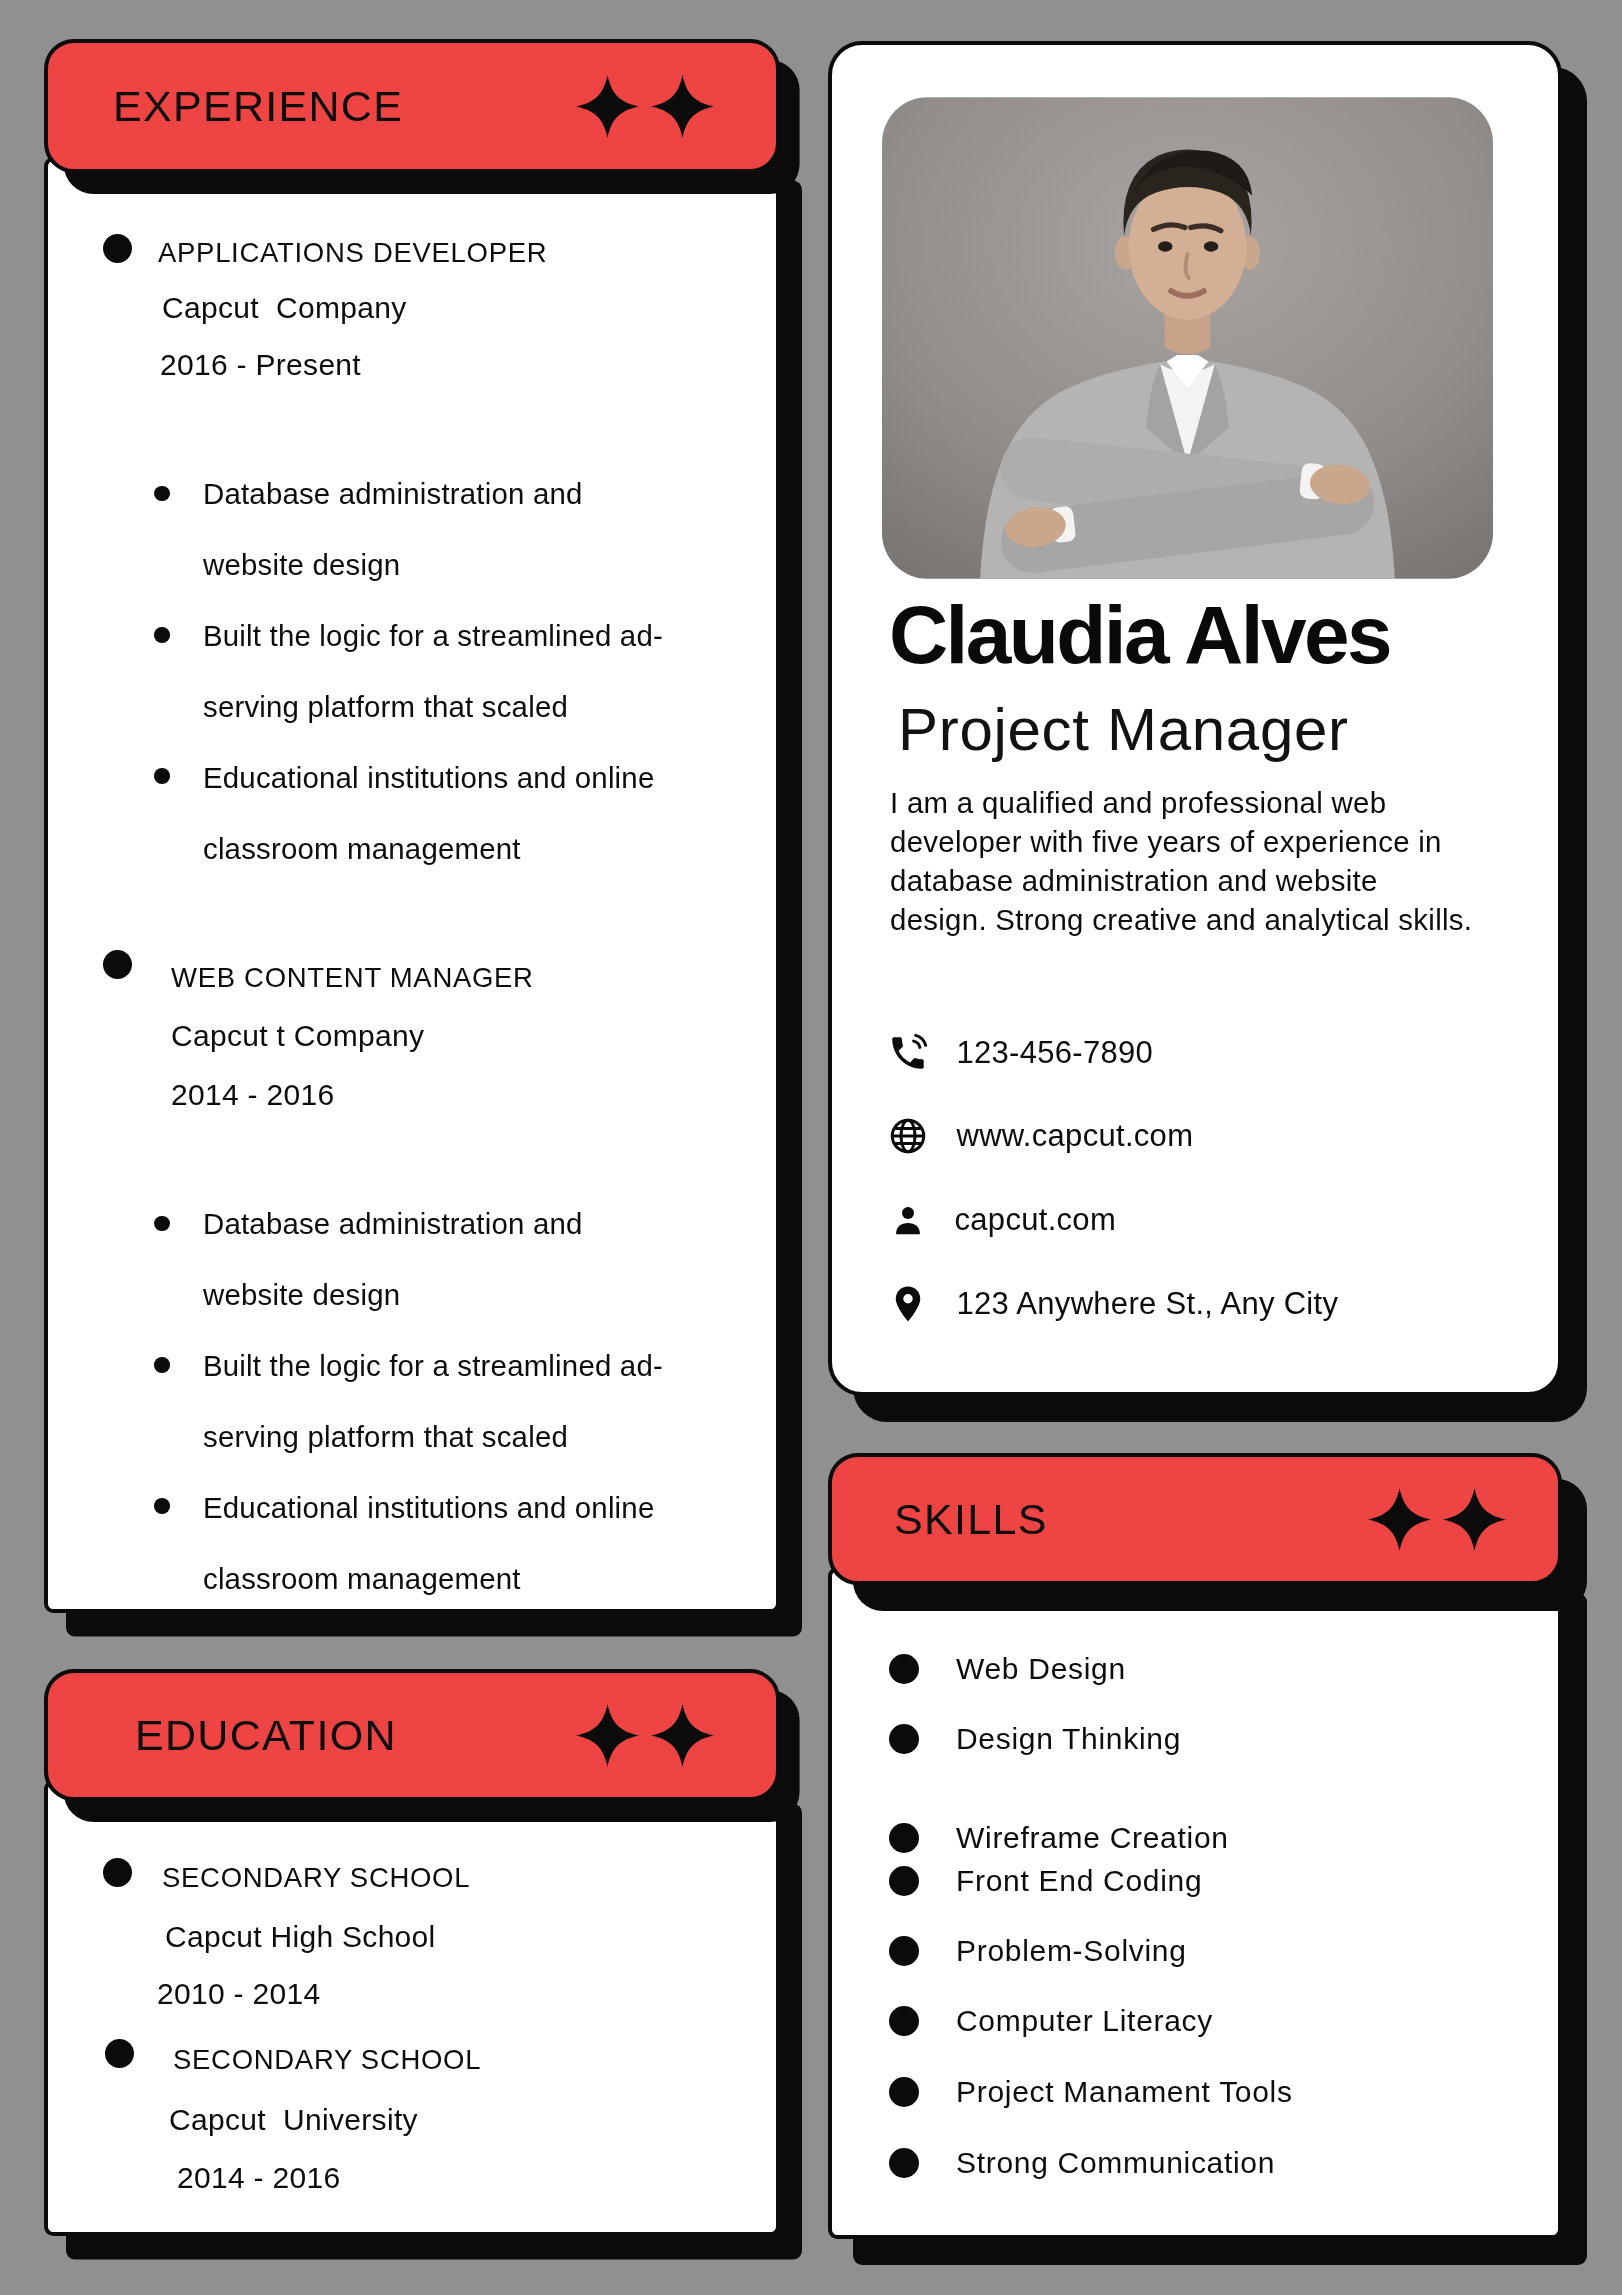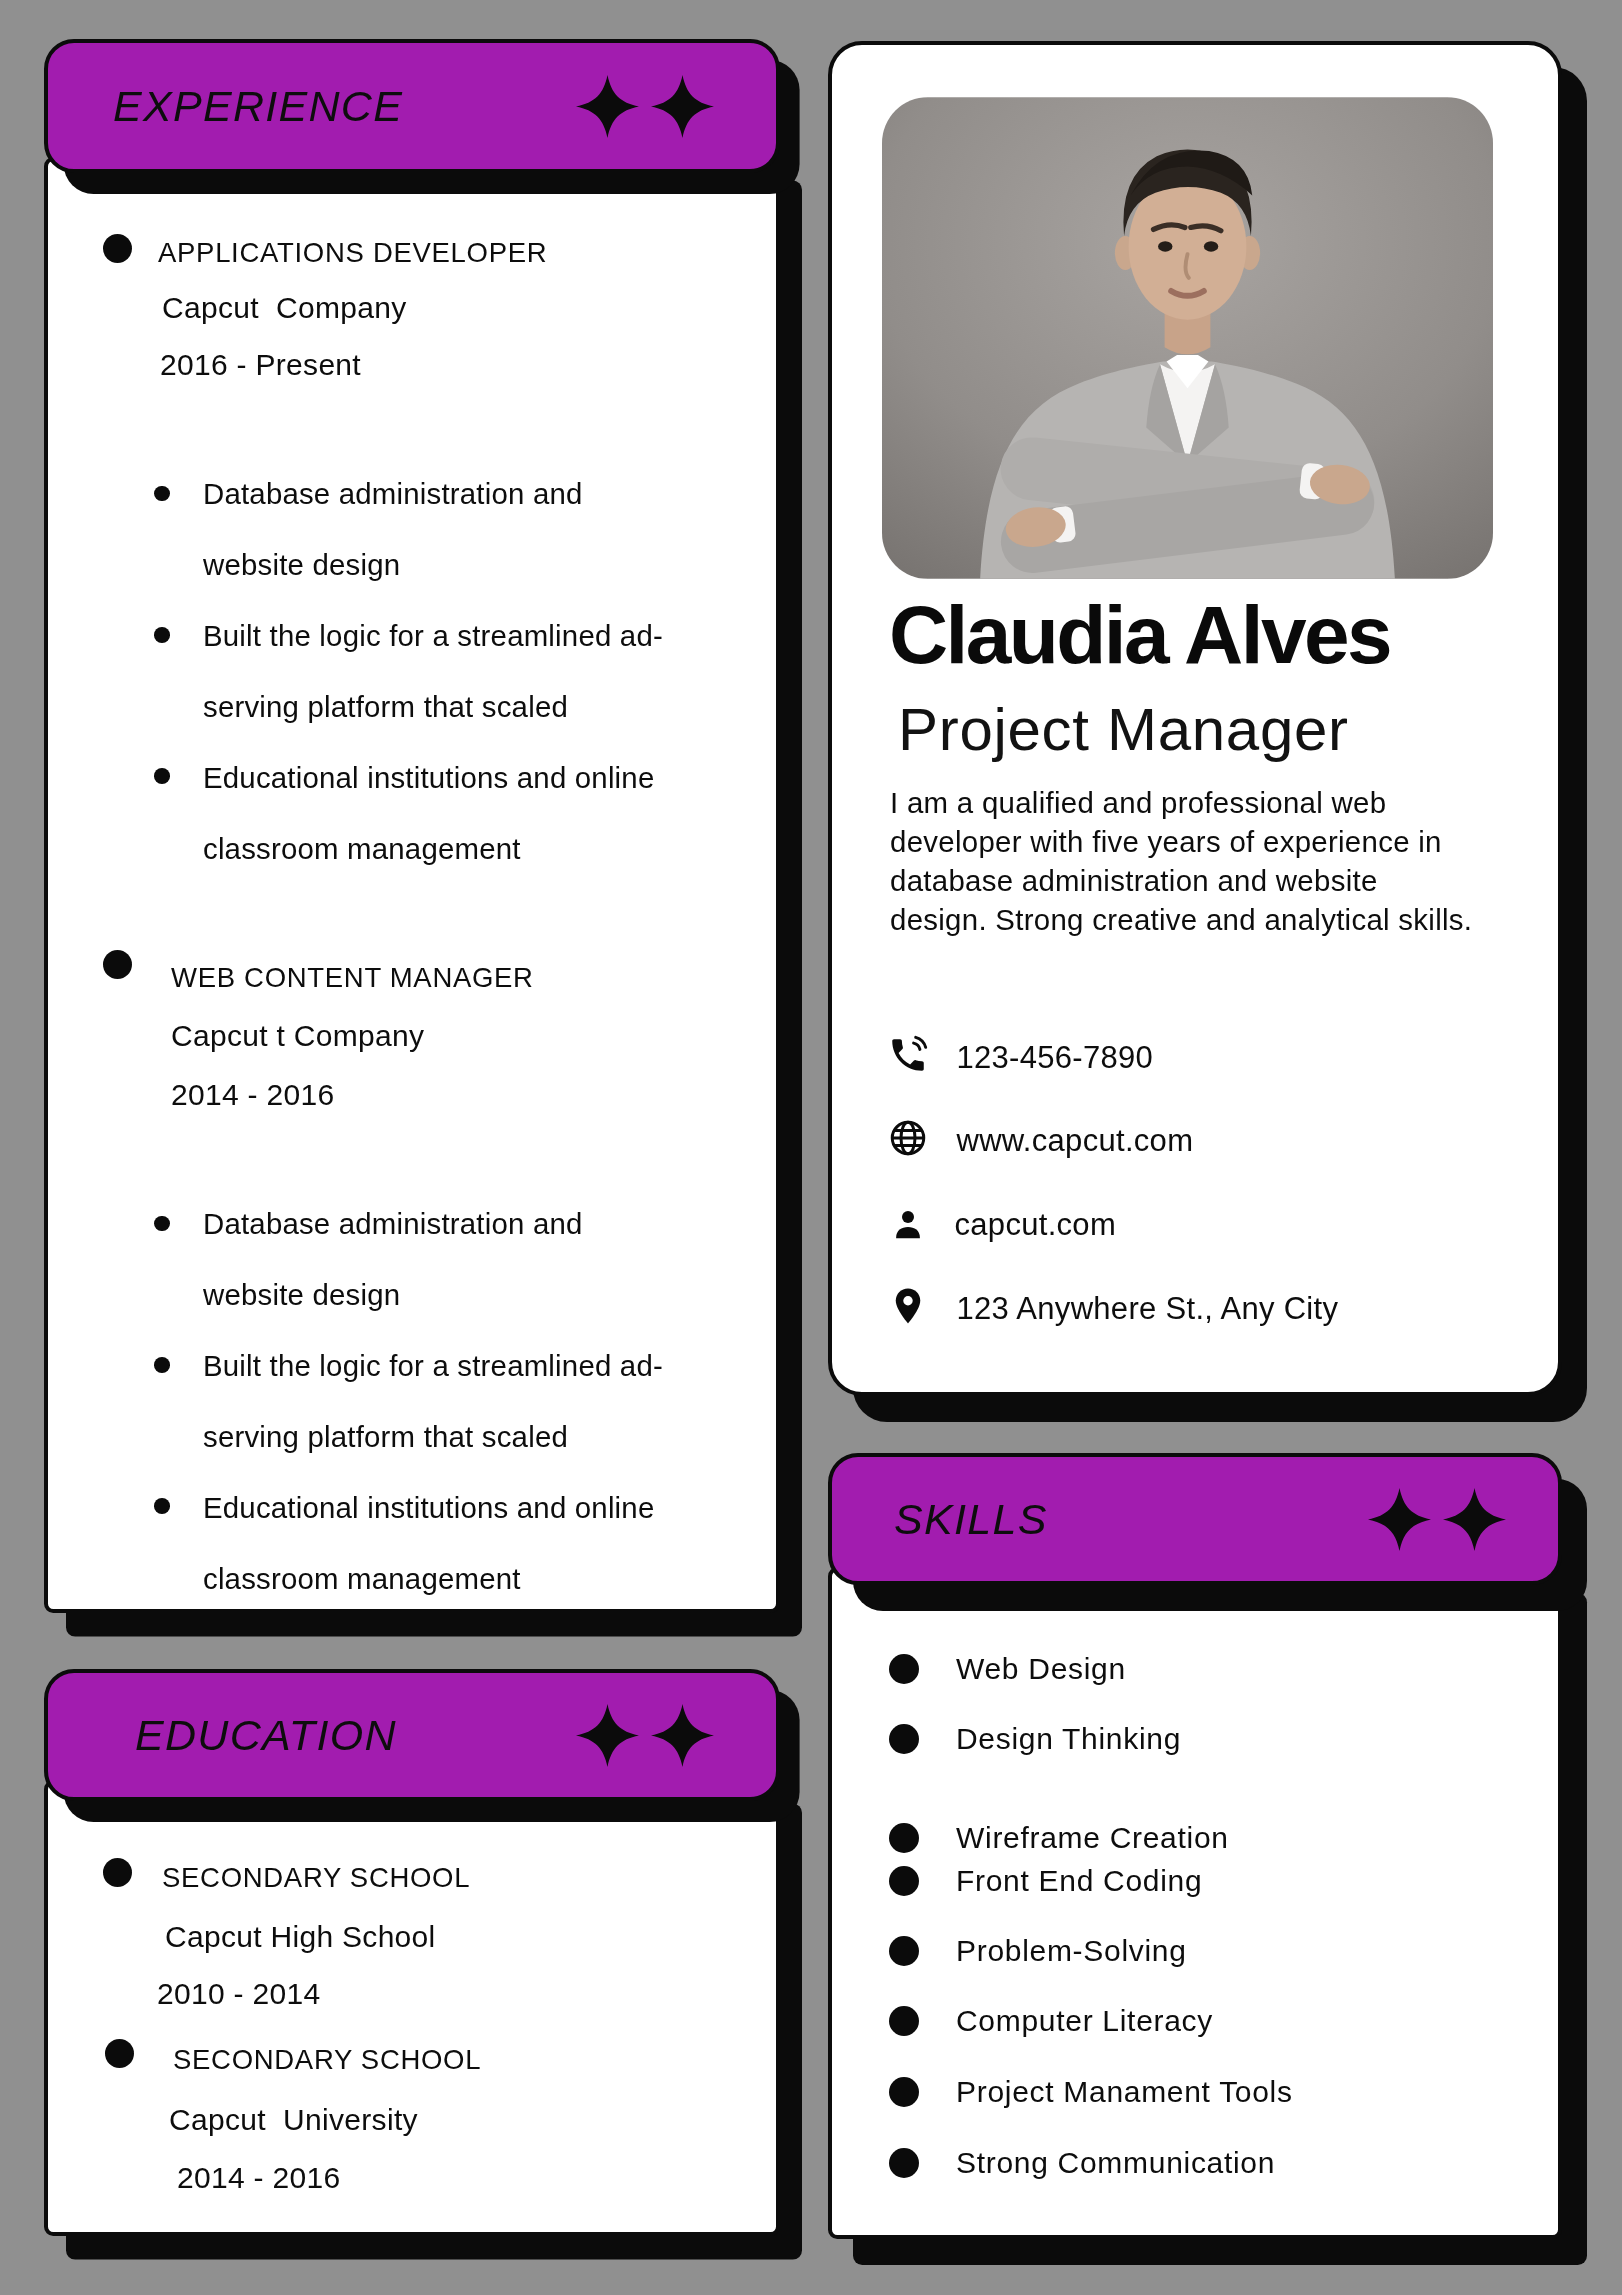--- a/index.html
+++ b/index.html
@@ -3,22 +3,22 @@
 <meta charset="utf-8">
 <style>
   html,body{margin:0;padding:0;background:#6e6e6e;}
   .page{
     position:relative;width:1623px;height:2295px;overflow:hidden;
     background:#909090;color:#0d0d0d;
     font-family:"Liberation Sans", sans-serif;
   }
   .abs{position:absolute;white-space:pre;}
   .hdr{
-    position:absolute;background:#a21caf;border:4.6px solid #0b0b0b;border-radius:30px;
-    box-shadow:19.6px 21px 0 #0b0b0b;z-index:3;display:flex;align-items:center;font-style:italic;
+    position:absolute;background:#ef4444;border:4.6px solid #0b0b0b;border-radius:30px;
+    box-shadow:19.6px 21px 0 #0b0b0b;z-index:3;display:flex;align-items:center;
   }
   .hdr-title{font-size:43px;font-weight:500;letter-spacing:1.3px;white-space:pre;}
   .body-card{
     position:absolute;background:#ffffff;border:4.6px solid #0b0b0b;border-radius:9.2px;
     box-shadow:22px 23.6px 0 #0b0b0b;z-index:1;
   }
   .dot{position:absolute;background:#0b0b0b;border-radius:50%;}
   .jobtitle{font-size:27.5px;font-weight:500;letter-spacing:0.7px;}
   .jobline{font-size:30px;font-weight:400;letter-spacing:0.3px;}
   .sublist{position:absolute;width:602px;z-index:2;}
@@ -26,21 +26,21 @@
   .sb{position:absolute;width:15.7px;height:15.7px;background:#0b0b0b;border-radius:50%;left:0;}
   .sparks{position:absolute;display:flex;gap:11.8px;align-items:center;}
   .spark{width:63px;height:63px;}
   .photo{
     position:absolute;left:882px;top:97px;width:611px;height:482px;border-radius:46px;
     overflow:hidden;z-index:4;
   }
   .name{font-size:82px;font-weight:800;letter-spacing:-2.6px;white-space:pre;color:#0a0a0a;}
   .role{font-size:60px;font-weight:400;letter-spacing:0.7px;white-space:pre;color:#121212;}
   .pline{height:39px;line-height:39px;font-size:29.4px;letter-spacing:0.3px;white-space:pre;}
-  .crow{position:absolute;display:flex;align-items:flex-end;gap:27.5px;height:47px;z-index:4;}
+  .crow{position:absolute;display:flex;align-items:center;gap:27.5px;height:47px;z-index:4;}
   .crow .cicon{flex:0 0 auto;display:flex;align-items:center;justify-content:center;}
   .ctext{font-size:31px;letter-spacing:0.3px;white-space:pre;}
   .srow{position:absolute;display:flex;align-items:center;gap:37px;height:42px;z-index:4;}
   .srow .skdot{width:30px;height:30px;background:#0b0b0b;border-radius:50%;flex:0 0 auto;}
   .sktext{font-size:30px;letter-spacing:0.7px;white-space:pre;}
   .z4{z-index:4;}
 </style>
 </head>
 <body>
 

